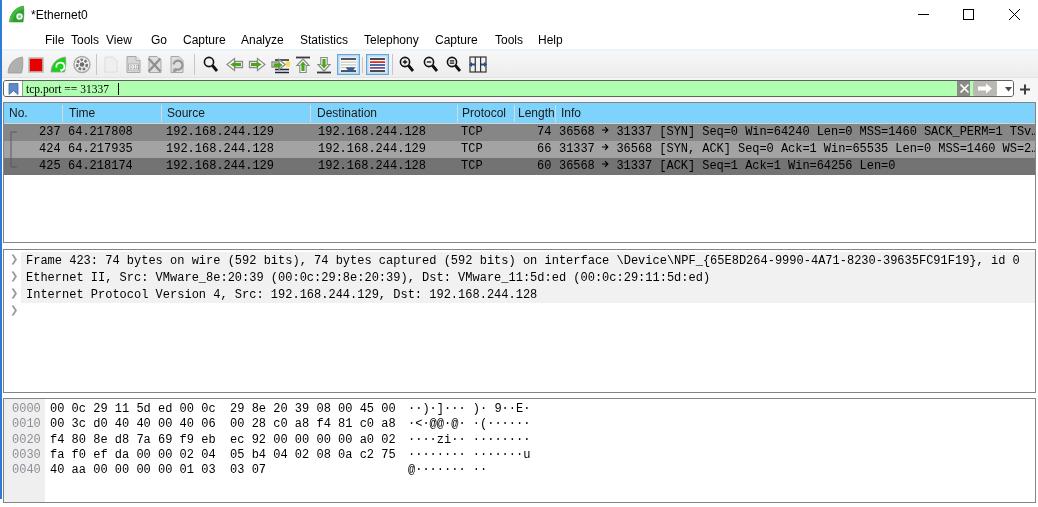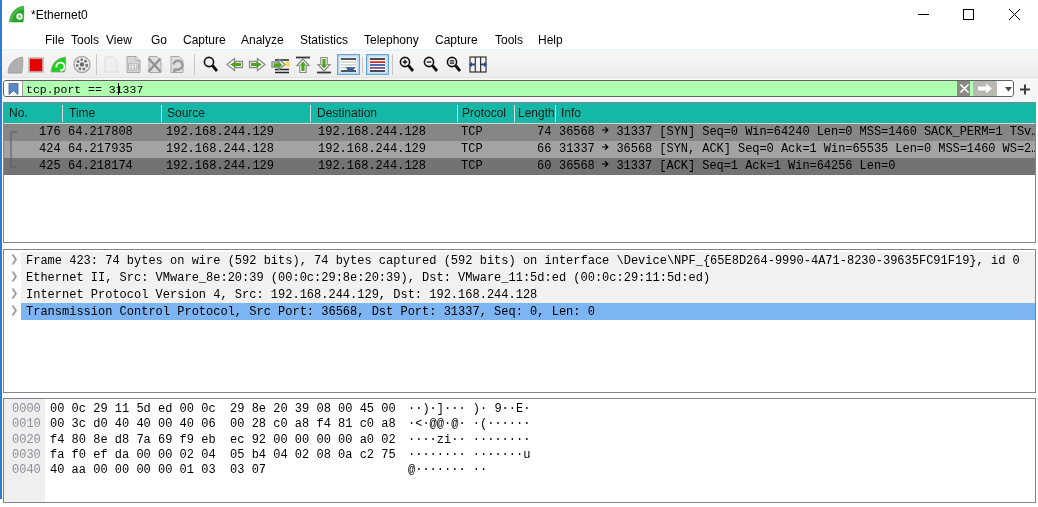--- a/index.html
+++ b/index.html
@@ -18,29 +18,29 @@
 #toolbar { left:0; top:51px; width:1038px; height:27px;
   background:linear-gradient(#f7f7f7,#ededed); border-bottom:1px solid #e2e2e2;}
 .tbsep { position:absolute; top:3px; width:1px; height:21px; background:#c6c6c6; }
 .ticon { position:absolute; top:3px; }
 
 #filterbar { left:0; top:78px; width:1038px; height:24px; background:#f6f6f6; }
 #filterbox { position:absolute; left:3px; top:2px; width:1011px; height:17px;
   border:1px solid #616161; border-radius:3px; background:#b0ffb0; overflow:hidden; }
 #bmcell { position:absolute; left:0; top:0; width:19px; height:15px; background:#fdfdfd;
   border-right:1px solid #9a9a9a; }
-#ftext { position:absolute; left:22px; top:2px; font-size:11.5px; color:#000; font-family:Liberation Mono, monospace;}
+#ftext { position:absolute; left:22px; top:2px; font-size:11.5px; color:#000; font-family:Liberation Serif, serif;}
 #fcursor { position:absolute; left:114px; top:2px; width:1px; height:12px; background:#000; }
 #fxbtn { position:absolute; left:953px; top:0px; width:13px; height:15px; background:#8b8b84; }
 #fgobtn { position:absolute; left:969px; top:0px; width:24px; height:15px; background:#b9b9b2; border-radius:2px;}
 #fdrop { position:absolute; left:993px; top:0; width:16px; height:15px; background:#fff; }
 
 #plist { left:3px; top:102px; width:1033px; height:141px; background:#fff;
   border:1px solid #80858c; overflow:hidden; }
-#plheader { position:absolute; left:0; top:0; width:1031px; height:21px; background:#14b8a6;
+#plheader { position:absolute; left:0; top:0; width:1031px; height:21px; background:#7dd3fc;
   border-bottom:1px solid #d5d5d5; font-size:12px; color:#1a1a1a; }
 .hdrdiv { position:absolute; top:2px; height:17px; width:1px; background:#d9d9d9; }
 .prow { position:absolute; left:0; width:1031px; height:17px; }
 .prow span { position:absolute; top:1px; }
 
 #pdetail { left:3px; top:249px; width:1033px; height:144px; background:#fff;
   border:1px solid #80858c; overflow:hidden; }
 .drow { position:absolute; left:17px; width:1014px; height:17px; font-size:12px; }
 .dtext { position:absolute; left:5px; top:2px; }
 .chev { position:absolute; font-size:10px; color:#9b9b9b; font-family:"Liberation Sans",sans-serif; }
@@ -262,21 +262,21 @@
     <span class="abs" style="left:514px;top:3px">Length</span>
     <span class="abs" style="left:557px;top:3px">Info</span>
     <div class="hdrdiv" style="left:58px"></div>
     <div class="hdrdiv" style="left:157px"></div>
     <div class="hdrdiv" style="left:306px"></div>
     <div class="hdrdiv" style="left:453px"></div>
     <div class="hdrdiv" style="left:510px"></div>
     <div class="hdrdiv" style="left:551px"></div>
   </div>
   <div class="prow mono" style="top:21px;background:#868686">
-    <span style="left:35px">176</span><span style="left:64px">64.217808</span><span style="left:162px">192.168.244.129</span><span style="left:314px">192.168.244.128</span><span style="left:457px">TCP</span><span style="left:533px">74</span><span style="left:555px;letter-spacing:-0.05px">36568 <svg width="7" height="10" viewBox="0 0 7 10" style="margin:0 0.2px">
+    <span style="left:35px">237</span><span style="left:64px">64.217808</span><span style="left:162px">192.168.244.129</span><span style="left:314px">192.168.244.128</span><span style="left:457px">TCP</span><span style="left:533px">74</span><span style="left:555px;letter-spacing:-0.05px">36568 <svg width="7" height="10" viewBox="0 0 7 10" style="margin:0 0.2px">
             <path d="M0,5 h5.6 M3,2.2 l2.8,2.8 -2.8,2.8" stroke="#000" stroke-width="1.2" fill="none"></path>
           </svg> 31337 [SYN] Seq=0 Win=64240 Len=0 MSS=1460 SACK_PERM=1 TSv…</span>
   </div>
   <div class="prow mono" style="top:38px;background:#a3a3a3">
     <span style="left:35px">424</span><span style="left:64px">64.217935</span><span style="left:162px">192.168.244.128</span><span style="left:314px">192.168.244.129</span><span style="left:457px">TCP</span><span style="left:533px">66</span><span style="left:555px;letter-spacing:-0.05px">31337 <svg width="7" height="10" viewBox="0 0 7 10" style="margin:0 0.2px">
             <path d="M0,5 h5.6 M3,2.2 l2.8,2.8 -2.8,2.8" stroke="#000" stroke-width="1.2" fill="none"></path>
           </svg> 36568 [SYN, ACK] Seq=0 Ack=1 Win=65535 Len=0 MSS=1460 WS=2…</span>
   </div>
   <div class="prow mono" style="top:55px;background:#737373">
     <span style="left:35px">425</span><span style="left:64px">64.218174</span><span style="left:162px">192.168.244.129</span><span style="left:314px">192.168.244.128</span><span style="left:457px">TCP</span><span style="left:533px">60</span><span style="left:555px;letter-spacing:-0.05px">36568 <svg width="7" height="10" viewBox="0 0 7 10" style="margin:0 0.2px">
@@ -285,21 +285,20 @@
   </div>
   <svg class="abs" style="left:0;top:21px" width="20" height="51" viewBox="0 0 20 51">
     <path d="M13,8 h-6 v35 h6" fill="none" stroke="#5a5a5a" stroke-width="1"></path>
   </svg>
 </div>
 
 <div id="pdetail" class="abs">
   <div class="drow mono" style="top:2px;background:#f1f1f1"><span class="dtext">Frame 423: 74 bytes on wire (592 bits), 74 bytes captured (592 bits) on interface \Device\NPF_{65E8D264-9990-4A71-8230-39635FC91F19}, id 0</span></div>
   <div class="drow mono" style="top:19px;background:#f1f1f1"><span class="dtext">Ethernet II, Src: VMware_8e:20:39 (00:0c:29:8e:20:39), Dst: VMware_11:5d:ed (00:0c:29:11:5d:ed)</span></div>
   <div class="drow mono" style="top:36px;background:#f1f1f1"><span class="dtext">Internet Protocol Version 4, Src: 192.168.244.129, Dst: 192.168.244.128</span></div>
-  <div class="drow mono" style="top:53px;background:#7db4f2"><span class="dtext">Transmission Control Protocol, Src Port: 36568, Dst Port: 31337, Seq: 0, Len: 0</span></div>
   <div class="chev" style="left:6px;top:3px">❯</div>
   <div class="chev" style="left:6px;top:20px">❯</div>
   <div class="chev" style="left:6px;top:37px">❯</div>
   <div class="chev" style="left:6px;top:54px">❯</div>
 </div>
 
 <div id="phex" class="abs">
   <div id="offcol"></div>
   <div class="hrow mono" style="top:3px"><span class="hoff">0000</span><span class="hbytes">00 0c 29 11 5d ed 00 0c  29 8e 20 39 08 00 45 00</span><span class="hascii">··)·]··· )· 9··E·</span></div>
   <div class="hrow mono" style="top:18.3px"><span class="hoff">0010</span><span class="hbytes">00 3c d0 40 40 00 40 06  00 28 c0 a8 f4 81 c0 a8</span><span class="hascii">·&lt;·@@·@· ·(······</span></div>

